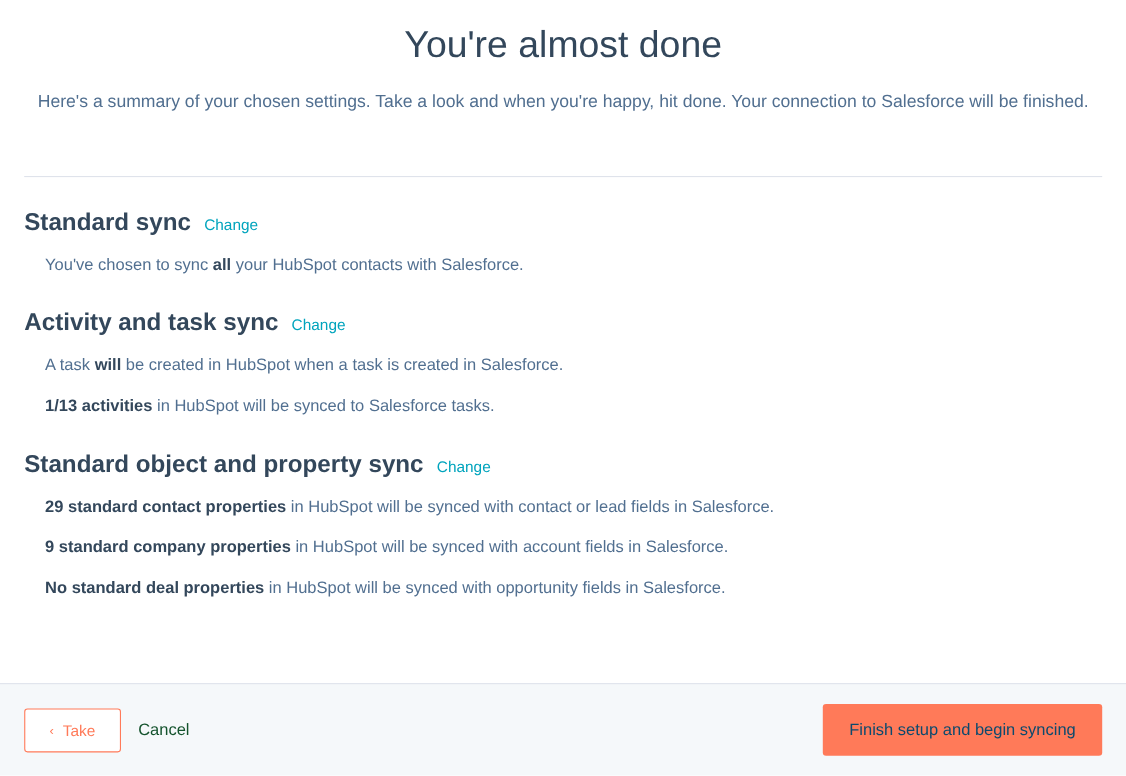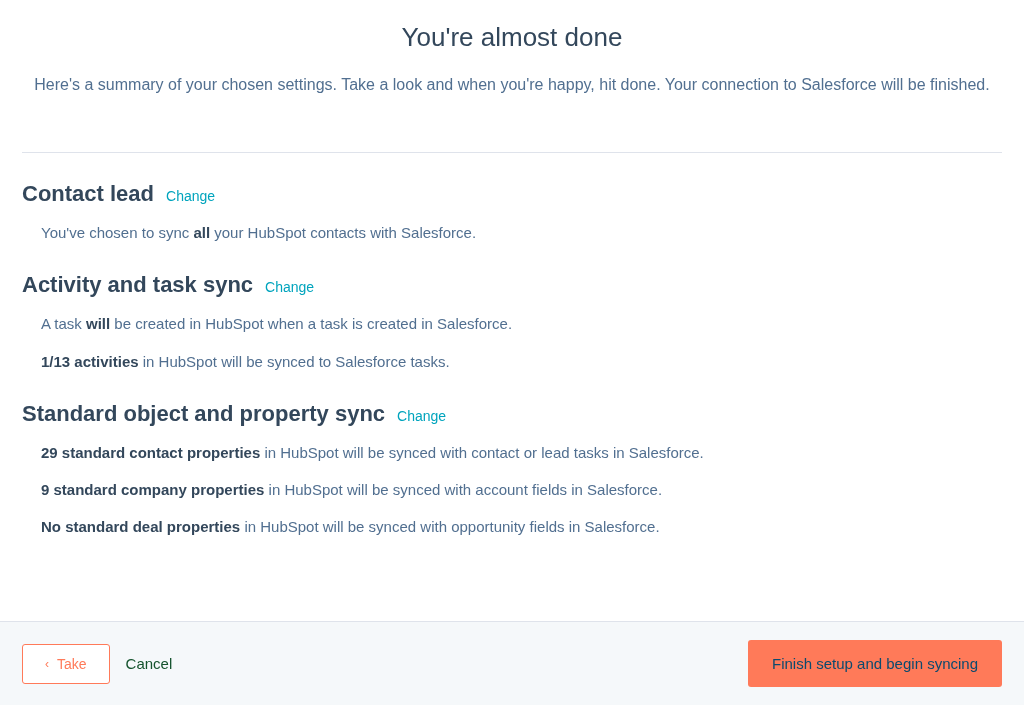--- a/index.html
+++ b/index.html
@@ -11,21 +11,21 @@
       height: 705px;
       display: flex;
       flex-direction: column;
     }
     .main {
       flex: 1;
       padding: 20px 22px 0 22px;
       overflow: hidden;
     }
     .page-title {
-      font-size: 26px;
+      font-size: 34px;
       font-weight: 400;
       text-align: center;
       color: #33475b;
       margin-top: 2px;
       margin-bottom: 18px;
     }
     .page-subtitle {
       font-size: 16px;
       font-weight: 400;
       text-align: center;
@@ -113,21 +113,21 @@
 <body>
 
 <div class="main">
   <h1 class="page-title">You're almost done</h1>
   <p class="page-subtitle">Here's a summary of your chosen settings. Take a look and when you're happy, hit done. Your connection to Salesforce will be finished.</p>
 
   <hr class="divider">
 
   <div class="section">
     <div class="section-header">
-      <h2 class="section-heading">Contact lead</h2>
+      <h2 class="section-heading">Standard sync</h2>
       <a class="change-link">Change</a>
     </div>
     <p class="summary-line">
       <span>You've chosen to sync </span><b>all</b><span> your HubSpot contacts with Salesforce.</span>
     </p>
   </div>
 
   <div class="section">
     <div class="section-header">
       <h2 class="section-heading">Activity and task sync</h2>
@@ -140,21 +140,21 @@
       <b>1/13 activities</b><span> in HubSpot will be synced to Salesforce tasks.</span>
     </p>
   </div>
 
   <div class="section">
     <div class="section-header">
       <h2 class="section-heading">Standard object and property sync</h2>
       <a class="change-link">Change</a>
     </div>
     <p class="summary-line">
-      <b>29 standard contact properties</b><span> in HubSpot will be synced with contact or lead tasks in Salesforce.</span>
+      <b>29 standard contact properties</b><span> in HubSpot will be synced with contact or lead fields in Salesforce.</span>
     </p>
     <p class="summary-line">
       <b>9 standard company properties</b><span> in HubSpot will be synced with account fields in Salesforce.</span>
     </p>
     <p class="summary-line">
       <b>No standard deal properties</b><span> in HubSpot will be synced with opportunity fields in Salesforce.</span>
     </p>
   </div>
 </div>
 

